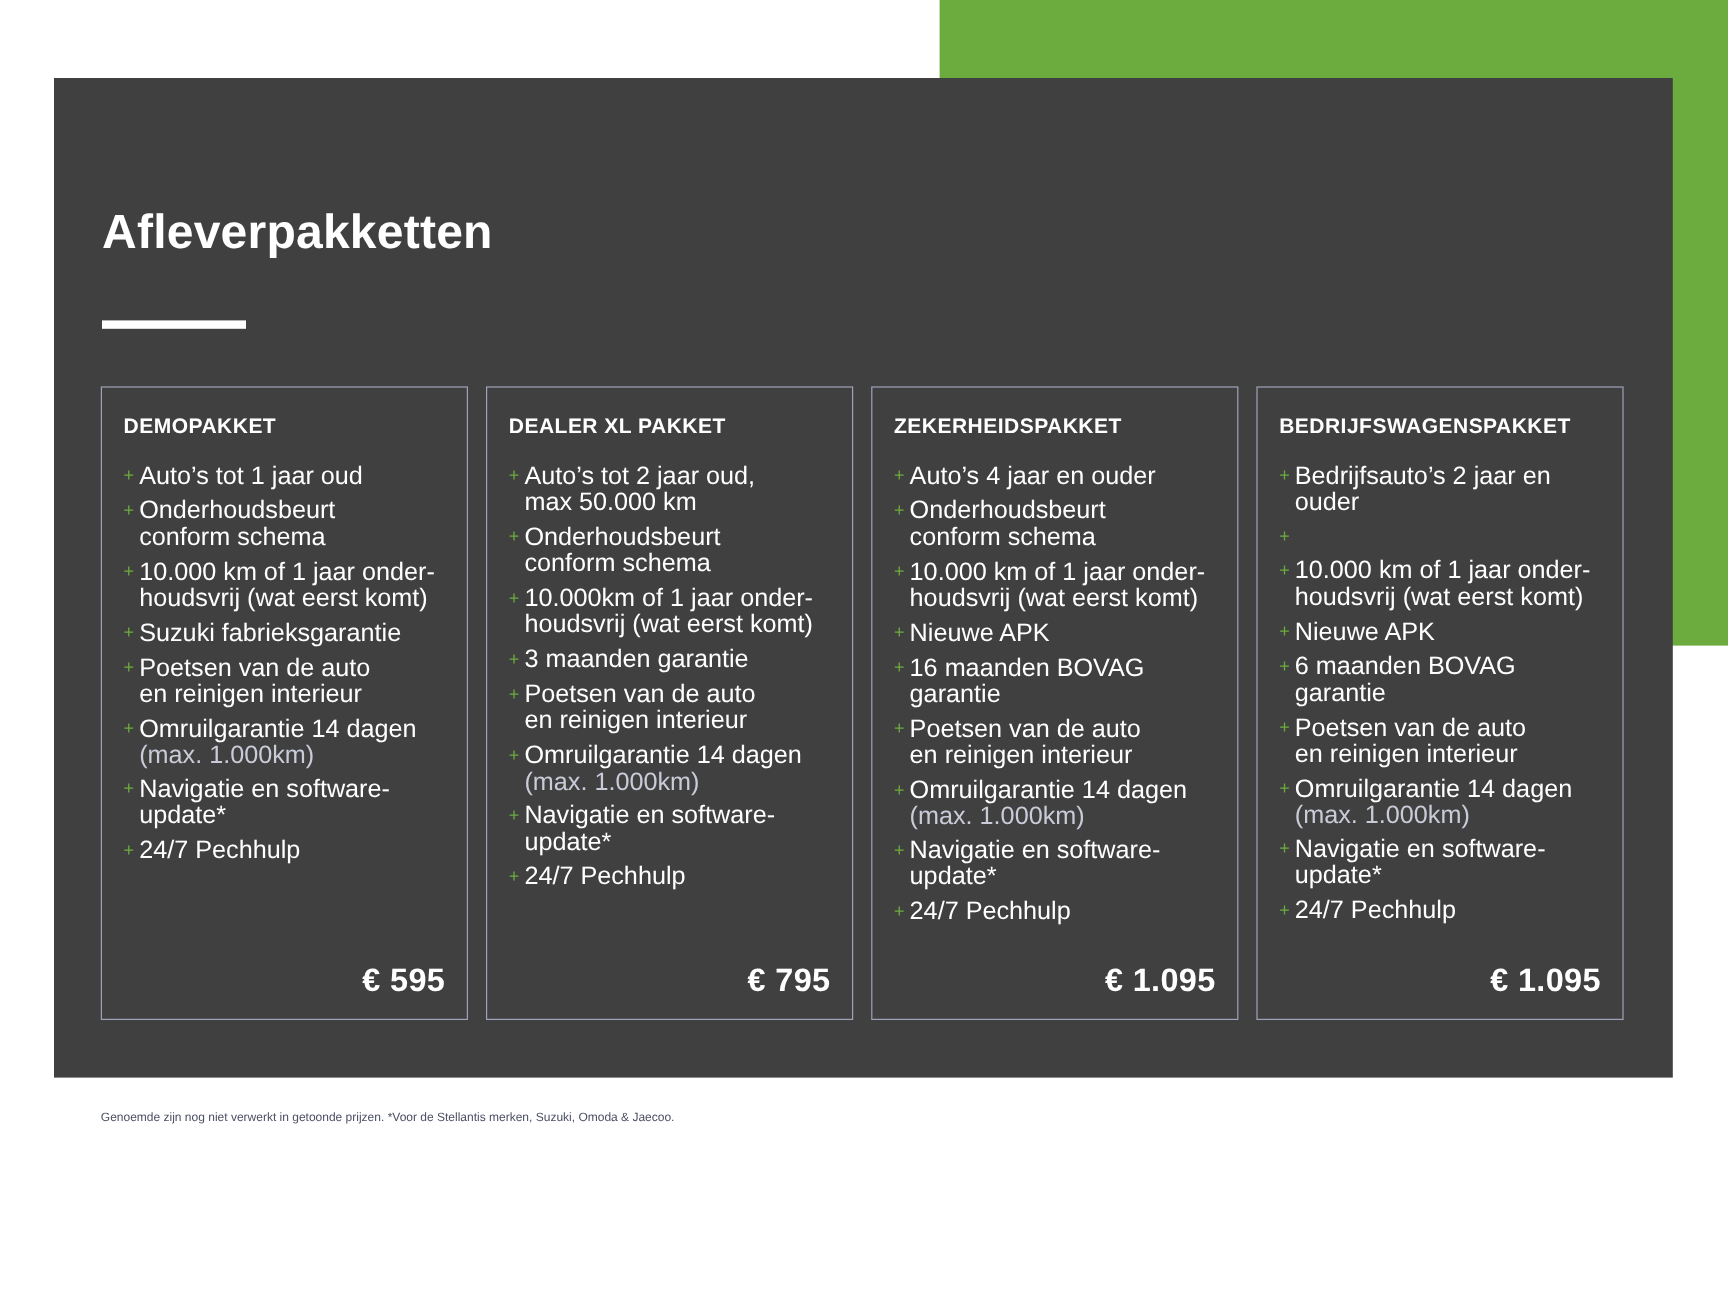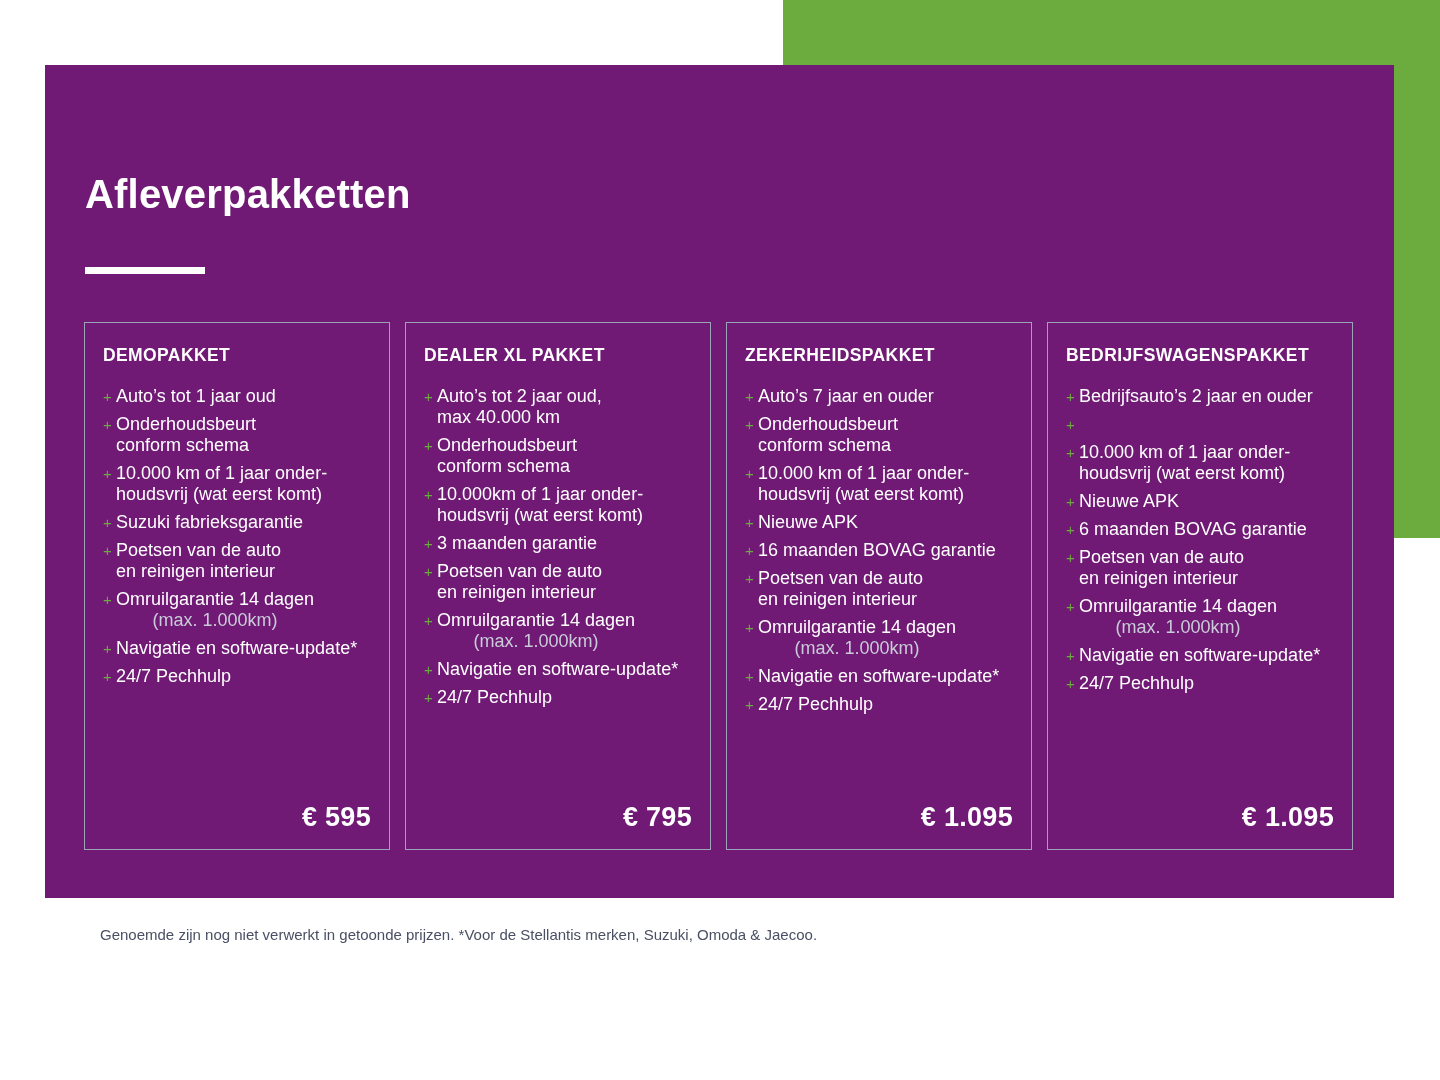--- a/index.html
+++ b/index.html
@@ -25,21 +25,21 @@
     background: #6cab3e;
   }
 
   
   .panel {
     position: absolute;
     top: 65px;
     left: 45px;
     width: 1349px;
     height: 833px;
-    background: #701a75;
+    background: #404040;
   }
 
   .panel-title {
     position: absolute;
     top: 107px;
     left: 40px;
     font-size: 40px;
     font-weight: bold;
     color: #ffffff;
     letter-spacing: 0.2px;
@@ -99,43 +99,42 @@
   .plus {
     color: #6cab3e;
     font-size: 15px;
     line-height: 21px;
     width: 13px;
     flex: 0 0 13px;
   }
 
   .feature-text {
     color: #ffffff;
-    font-size: 18px;
+    font-size: 21px;
     line-height: 21px;
     white-space: pre-line;
-    text-align: center;
   }
 
   .feature-text.sub {
     color: #c9ccd8;
   }
 
   .price {
     color: #ffffff;
     font-size: 27px;
     font-weight: bold;
     text-align: right;
     letter-spacing: 0.3px;
   }
 
   .footnote {
     position: absolute;
     top: 926px;
-    left: 100px;
-    font-size: 15px;
+    left: 84px;
+    font-size: 10px;
     color: #4a4f63;
   }
 </style>
 </head>
 <body>
 
 <div class="green-block"></div>
 
 <div class="panel">
   <div class="panel-title">Afleverpakketten</div>
@@ -181,21 +180,21 @@
           </li>
         </ul>
         <div class="price">€ 595</div>
       </div>
       <div class="card">
         <div class="card-title">DEALER XL PAKKET</div>
         <ul class="feature-list">
           <li class="feature">
             <span class="plus">+</span>
             <span><span class="feature-text">Auto’s tot 2 jaar oud,
-max 40.000 km</span></span>
+max 50.000 km</span></span>
           </li>
           <li class="feature">
             <span class="plus">+</span>
             <span><span class="feature-text">Onderhoudsbeurt
 conform schema</span></span>
           </li>
           <li class="feature">
             <span class="plus">+</span>
             <span><span class="feature-text">10.000km of 1 jaar onder-
 houdsvrij (wat eerst komt)</span></span>
@@ -222,21 +221,21 @@
             <span><span class="feature-text">24/7 Pechhulp</span></span>
           </li>
         </ul>
         <div class="price">€ 795</div>
       </div>
       <div class="card">
         <div class="card-title">ZEKERHEIDSPAKKET</div>
         <ul class="feature-list">
           <li class="feature">
             <span class="plus">+</span>
-            <span><span class="feature-text">Auto’s 7 jaar en ouder</span></span>
+            <span><span class="feature-text">Auto’s 4 jaar en ouder</span></span>
           </li>
           <li class="feature">
             <span class="plus">+</span>
             <span><span class="feature-text">Onderhoudsbeurt
 conform schema</span></span>
           </li>
           <li class="feature">
             <span class="plus">+</span>
             <span><span class="feature-text">10.000 km of 1 jaar onder-
 houdsvrij (wat eerst komt)</span></span>

